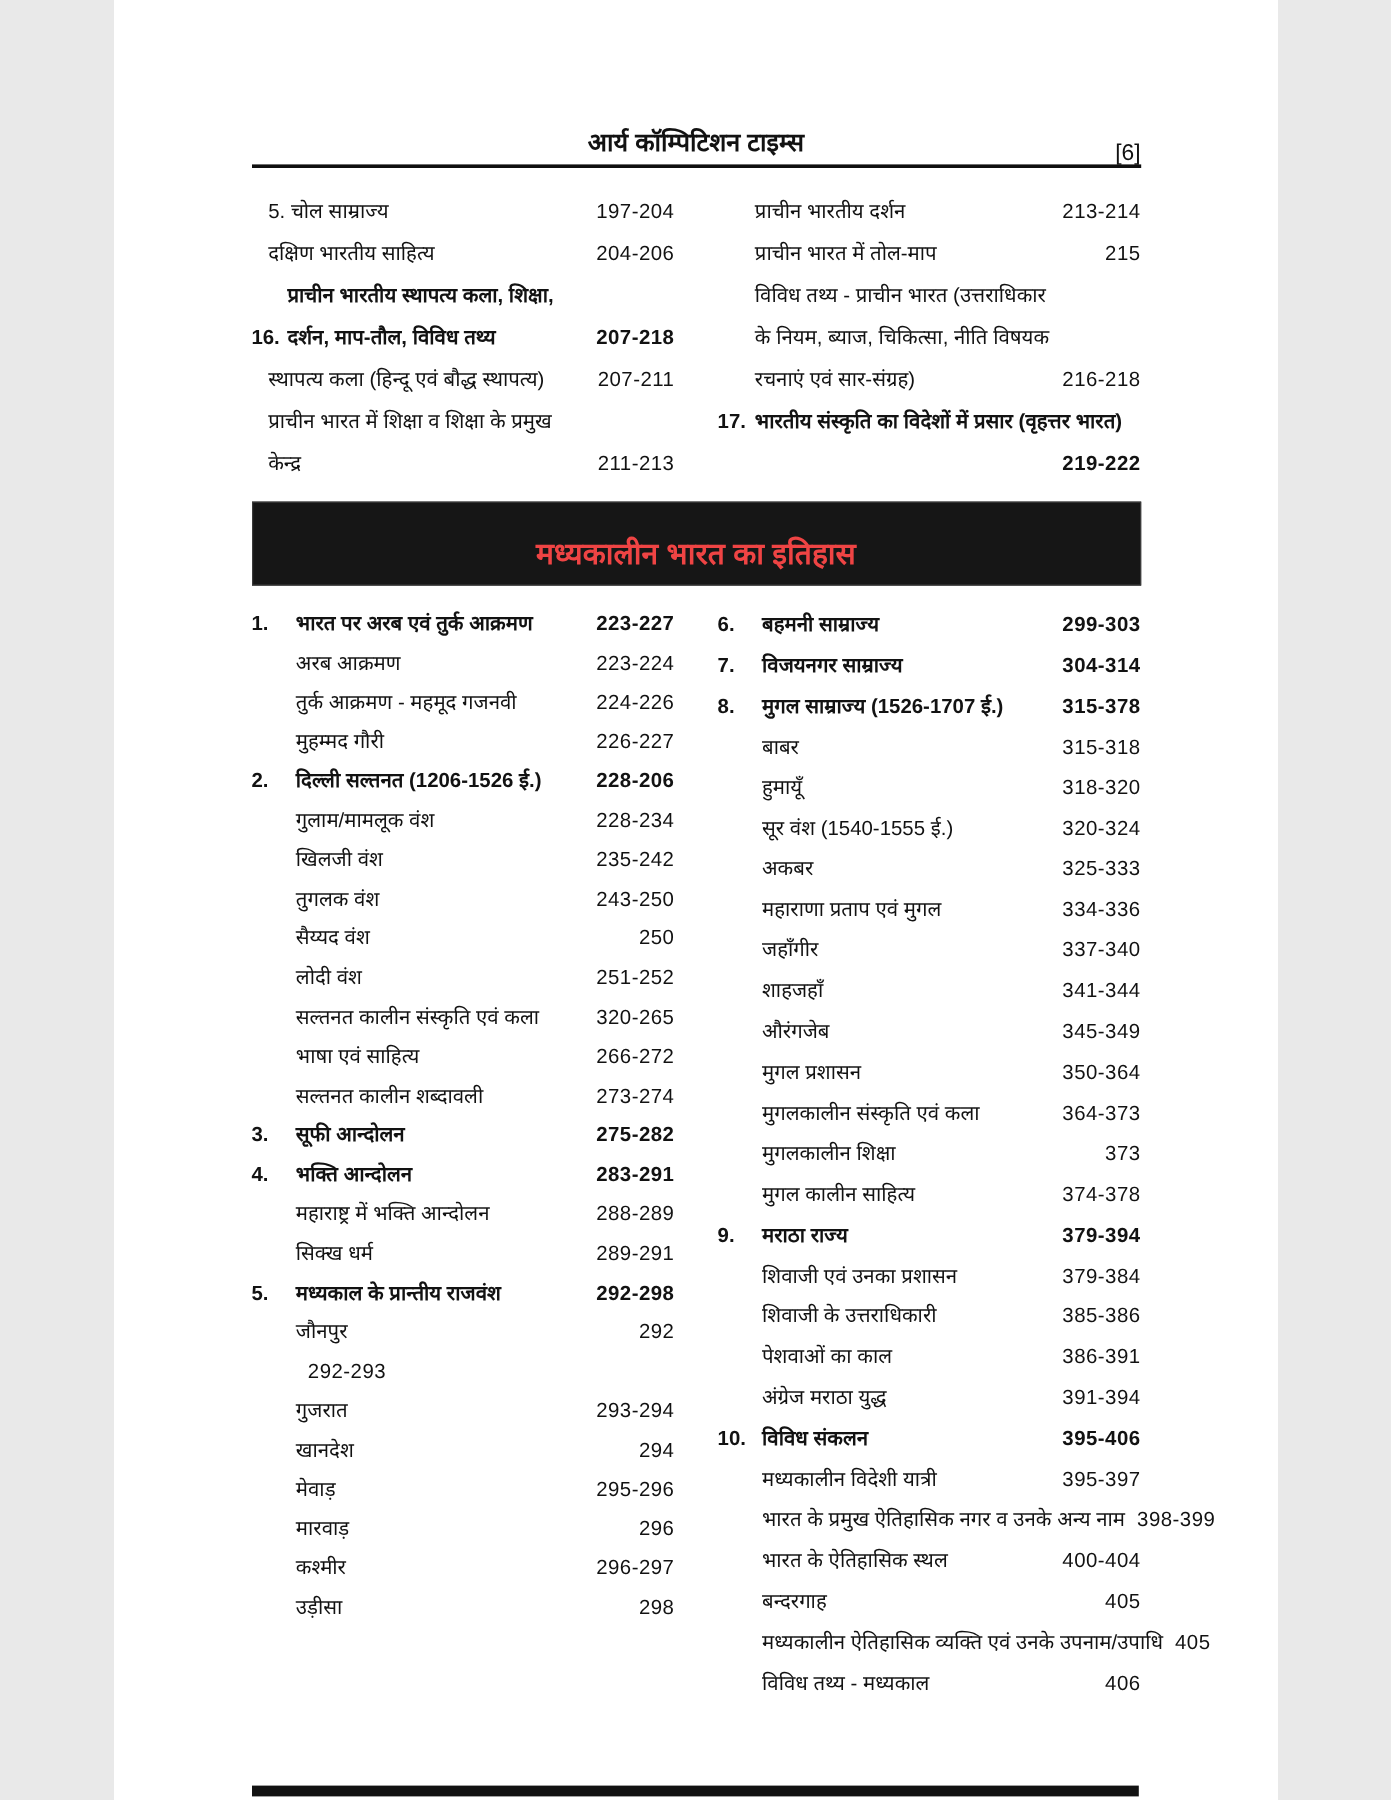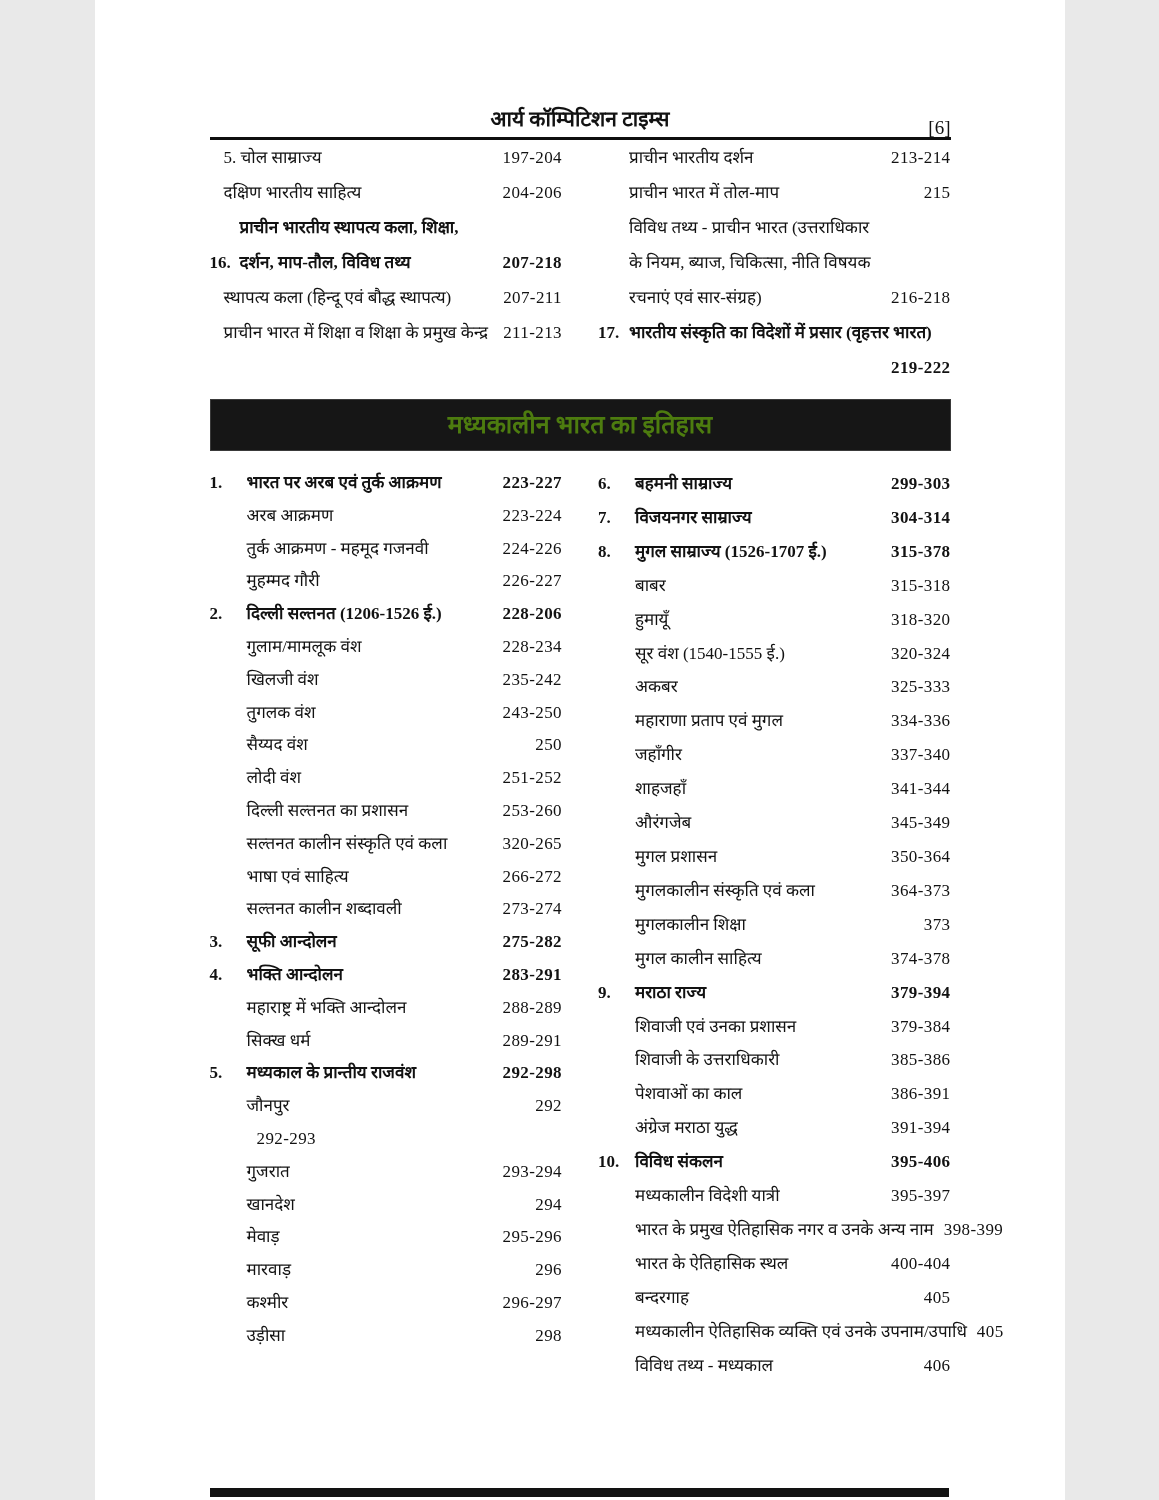--- a/index.html
+++ b/index.html
@@ -1,44 +1,44 @@
 <!DOCTYPE html>
 <html lang="hi"><head>
 <meta charset="utf-8">
 <style>
   html,body{margin:0;padding:0;background:#e9e9e9;}
   .page{
     width:970px;height:1500px;position:relative;margin:0 auto;
     background:#ffffff;color:#121212;overflow:hidden;
-    font-family:Liberation Serif, serif;
+    font-family:Liberation Sans, sans-serif;
   }
   .content{padding:0 114px 0 115px;}
   
   .header{position:relative;padding-top:104px;text-align:center;}
   .header-title{font-size:21px;font-weight:700;display:inline-block;}
   .page-badge{position:absolute;right:0;bottom:1px;font-size:19px;font-weight:400;}
   .header-rule{border:none;border-top:3px solid #0f0f0f;margin:5px 0 0 0;}
   
   .cols{display:flex;gap:36px;}
   .col{flex:1 1 0;min-width:0;}
   .toc-row{display:flex;align-items:flex-end;font-size:17px;}
   .toc-row .num{flex:0 0 37px;}
   .toc-row .label{flex:1 1 auto;}
   .toc-row .pages{margin-left:10px;white-space:nowrap;letter-spacing:0.4px;}
   .toc-row.bold{font-weight:700;}
   
-  .top-section{margin-top:0;}
+  .top-section{margin-top:19px;}
   .top-section .toc-row{line-height:35px;}
   .top-section .num{flex:0 0 30px;}
   .top-section .col-right .num{flex:0 0 31px;}
   .top-section .col-left .num:empty{flex:0 0 14px;}
   
   .banner{
-    margin-top:14px;background:#161616;color:#4d7c0f;text-align:center;
-    font-size:25px;font-weight:700;padding:6px 0 10px;border:1px solid #3a3a3a;
+    margin-top:14px;background:#161616;color:#ef4444;text-align:center;
+    font-size:25px;font-weight:700;padding:24px 0 10px;border:1px solid #3a3a3a;
   }
   
   .main-toc{margin-top:16px;}
   .main-toc .label{white-space:nowrap;}
   .main-toc .col-left .toc-row{line-height:32.8px;}
   .main-toc .col-right .toc-row{line-height:33.9px;}
   
   .bottom-bar{position:absolute;left:115px;right:116px;bottom:3px;height:9px;background:#121212;}
 </style>
 </head>
@@ -159,25 +159,20 @@
     <span class="label">सैय्यद वंश</span>
     <span class="pages">250</span>
   </div>
           <div class="toc-row">
     <span class="num"></span>
     <span class="label">लोदी वंश</span>
     <span class="pages">251-252</span>
   </div>
           <div class="toc-row">
     <span class="num"></span>
-    <span class="label">दिल्ली सल्तनत का प्रशासन</span>
-    <span class="pages">253-260</span>
-  </div>
-          <div class="toc-row">
-    <span class="num"></span>
     <span class="label">सल्तनत कालीन संस्कृति एवं कला</span>
     <span class="pages">320-265</span>
   </div>
           <div class="toc-row">
     <span class="num"></span>
     <span class="label">भाषा एवं साहित्य</span>
     <span class="pages">266-272</span>
   </div>
           <div class="toc-row">
     <span class="num"></span>

